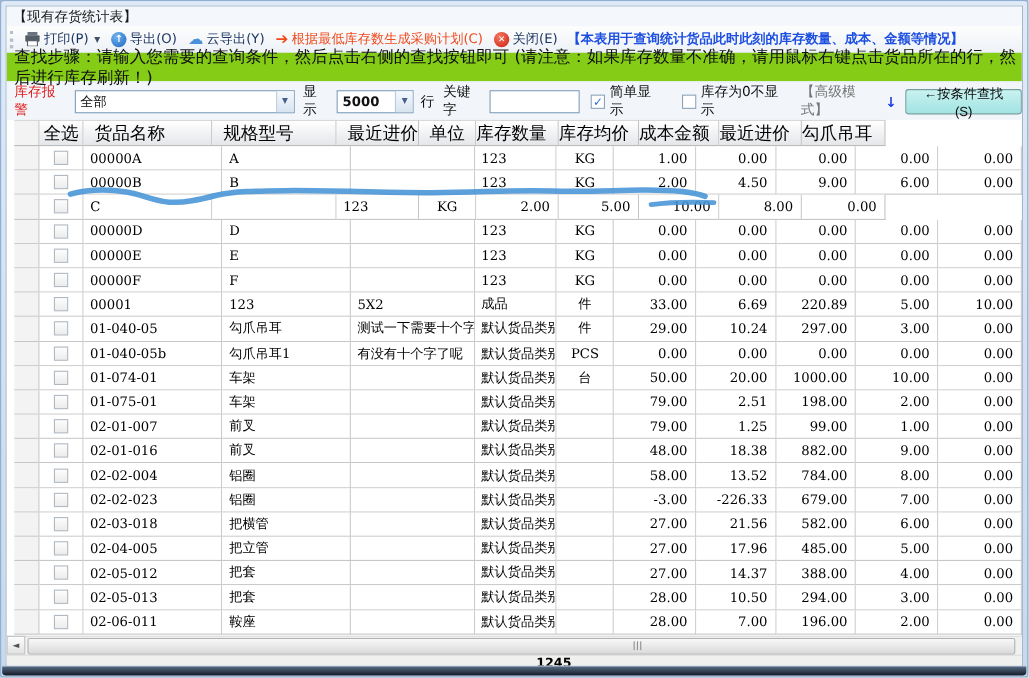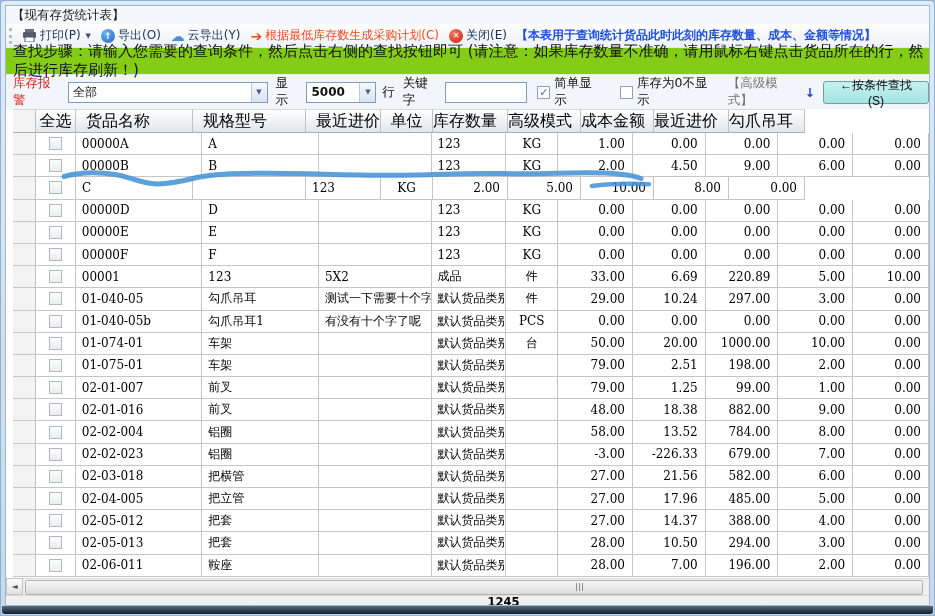--- a/index.html
+++ b/index.html
@@ -151,21 +151,21 @@
 
     <div class="grid">
       <div class="grow ghead">
         <div class="cell col-ind"></div>
         <div class="cell col-chk">全选</div>
         <div class="cell col-name">货品名称</div>
         <div class="cell col-spec">规格型号</div>
         <div class="cell col-cat">最近进价</div>
         <div class="cell col-unit">单位</div>
         <div class="cell col-num">库存数量</div>
-        <div class="cell col-num col-avg">高级模式</div>
+        <div class="cell col-num col-avg">库存均价</div>
         <div class="cell col-num col-cost">成本金额</div>
         <div class="cell col-num col-in">最近进价</div>
         <div class="cell col-num col-out">勾爪吊耳</div>
       </div>
       <div id="table-body">
   <div class="grow">
     <div class="cell col-ind"></div>
     <div class="cell col-chk">
               <span class="row-chk"></span>
             </div>

